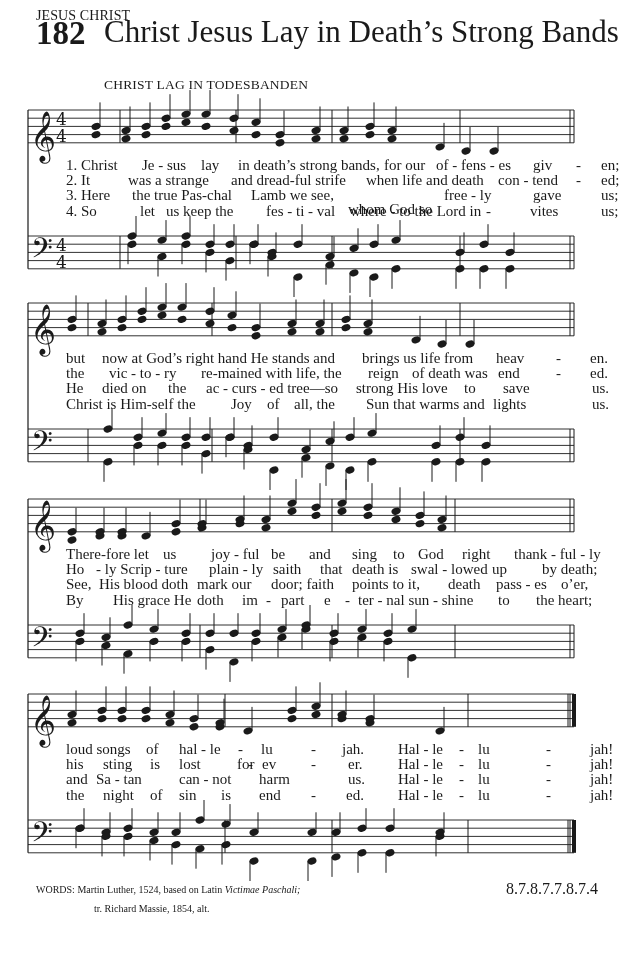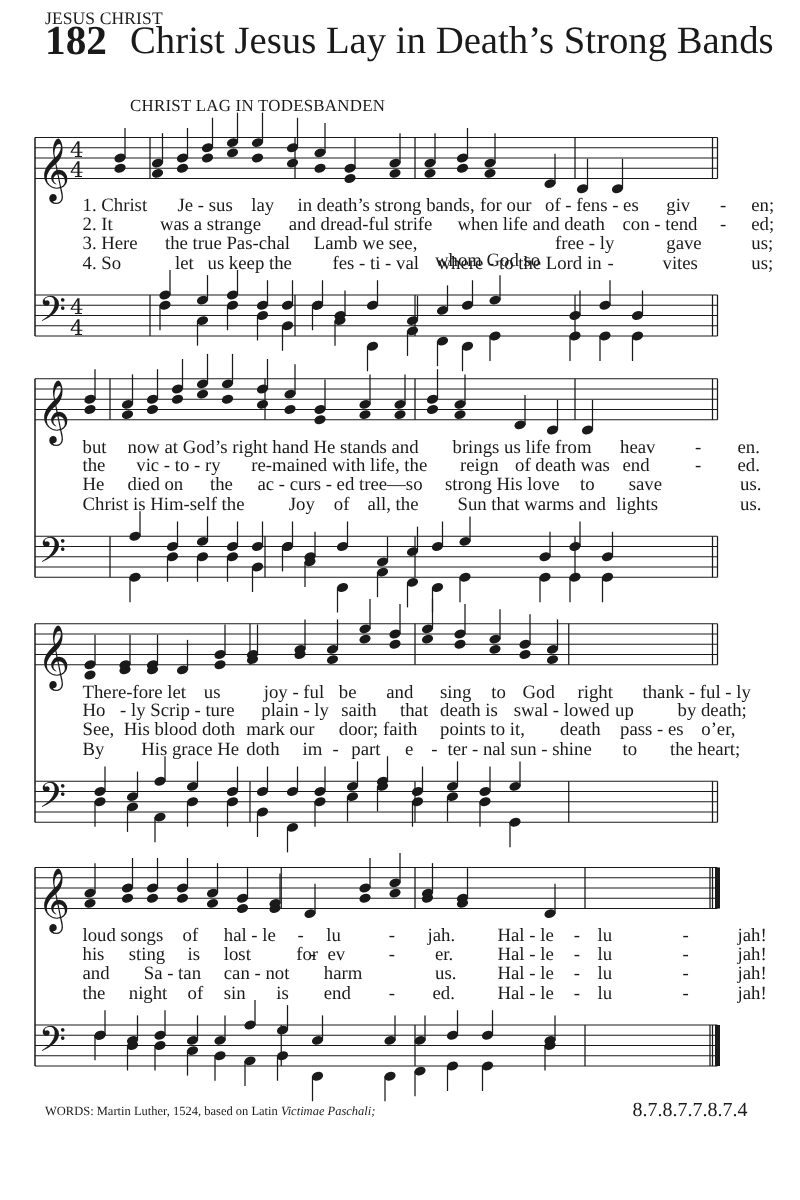--- a/index.html
+++ b/index.html
@@ -698,21 +698,21 @@
           <span class="syl" style="left: 245px;">-</span>
           <span class="syl" style="left: 282px;">er.</span>
           <span class="syl" style="left: 332px;">Hal - le</span>
           <span class="syl" style="left: 393px;">-</span>
           <span class="syl" style="left: 412px;">lu</span>
           <span class="syl" style="left: 480px;">-</span>
           <span class="syl" style="left: 524px;">jah!</span>
         </div>
         <div class="lyric-line">
           <span class="syl" style="left: 0px;">and</span>
-          <span class="syl" style="left: 49px; text-align: right;">Sa - tan</span>
+          <span class="syl" style="left: 30px; text-align: right;">Sa - tan</span>
           <span class="syl" style="left: 113px;">can - not</span>
           <span class="syl" style="left: 193px;">harm</span>
           <span class="syl" style="left: 282px;">us.</span>
           <span class="syl" style="left: 332px;">Hal - le</span>
           <span class="syl" style="left: 393px;">-</span>
           <span class="syl" style="left: 412px;">lu</span>
           <span class="syl" style="left: 480px;">-</span>
           <span class="syl" style="left: 524px;">jah!</span>
         </div>
         <div class="lyric-line">
@@ -733,14 +733,15 @@
       </div>
     </div>
   </div>
 
 <div class="credits">
   <div>
     <span>WORDS:</span>
     <span>Martin Luther, 1524, based on Latin</span>
     <em>Victimae Paschali;</em>
   </div>
+  <div class="indent">tr. Richard Massie, 1854, alt.</div>
 </div>
 <div class="meter">8.7.8.7.7.8.7.4</div>
 
 </body></html>

